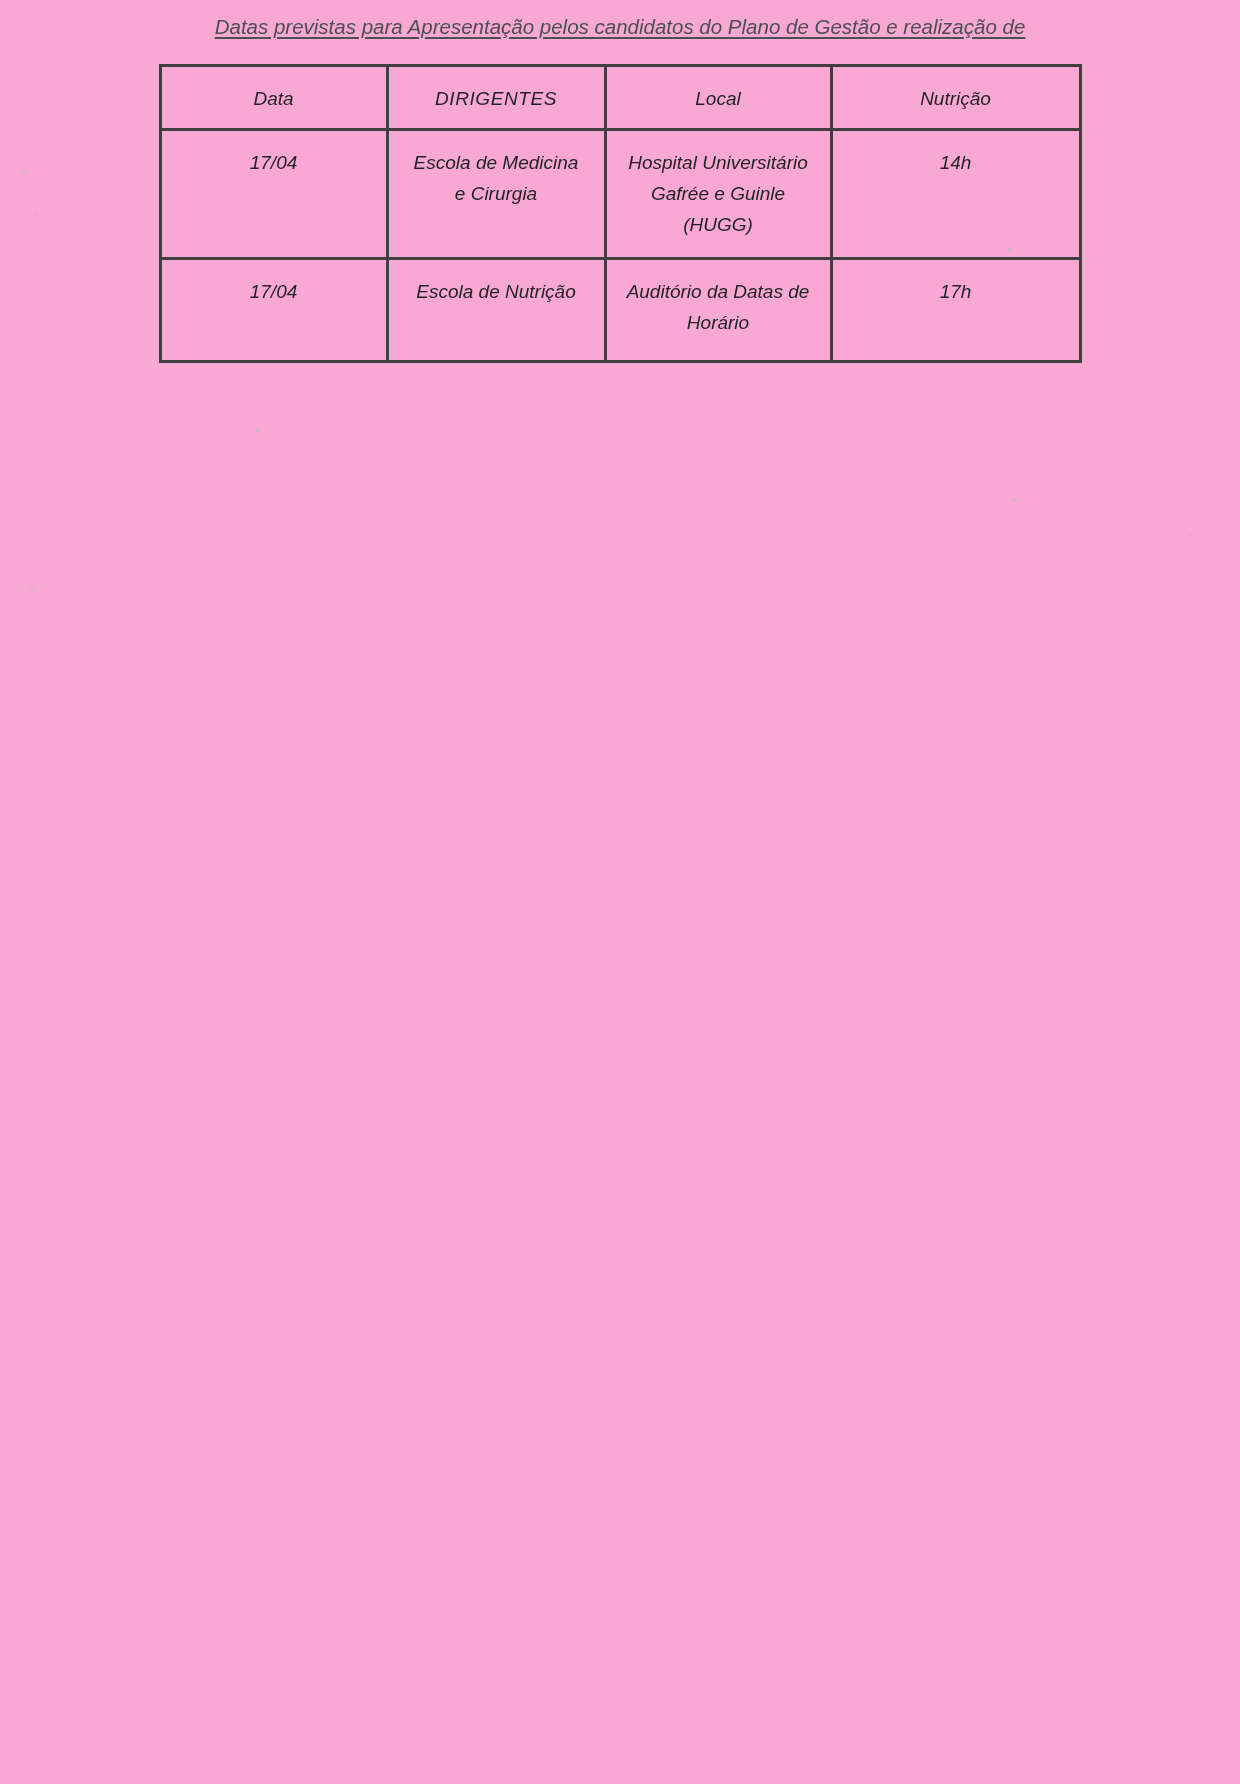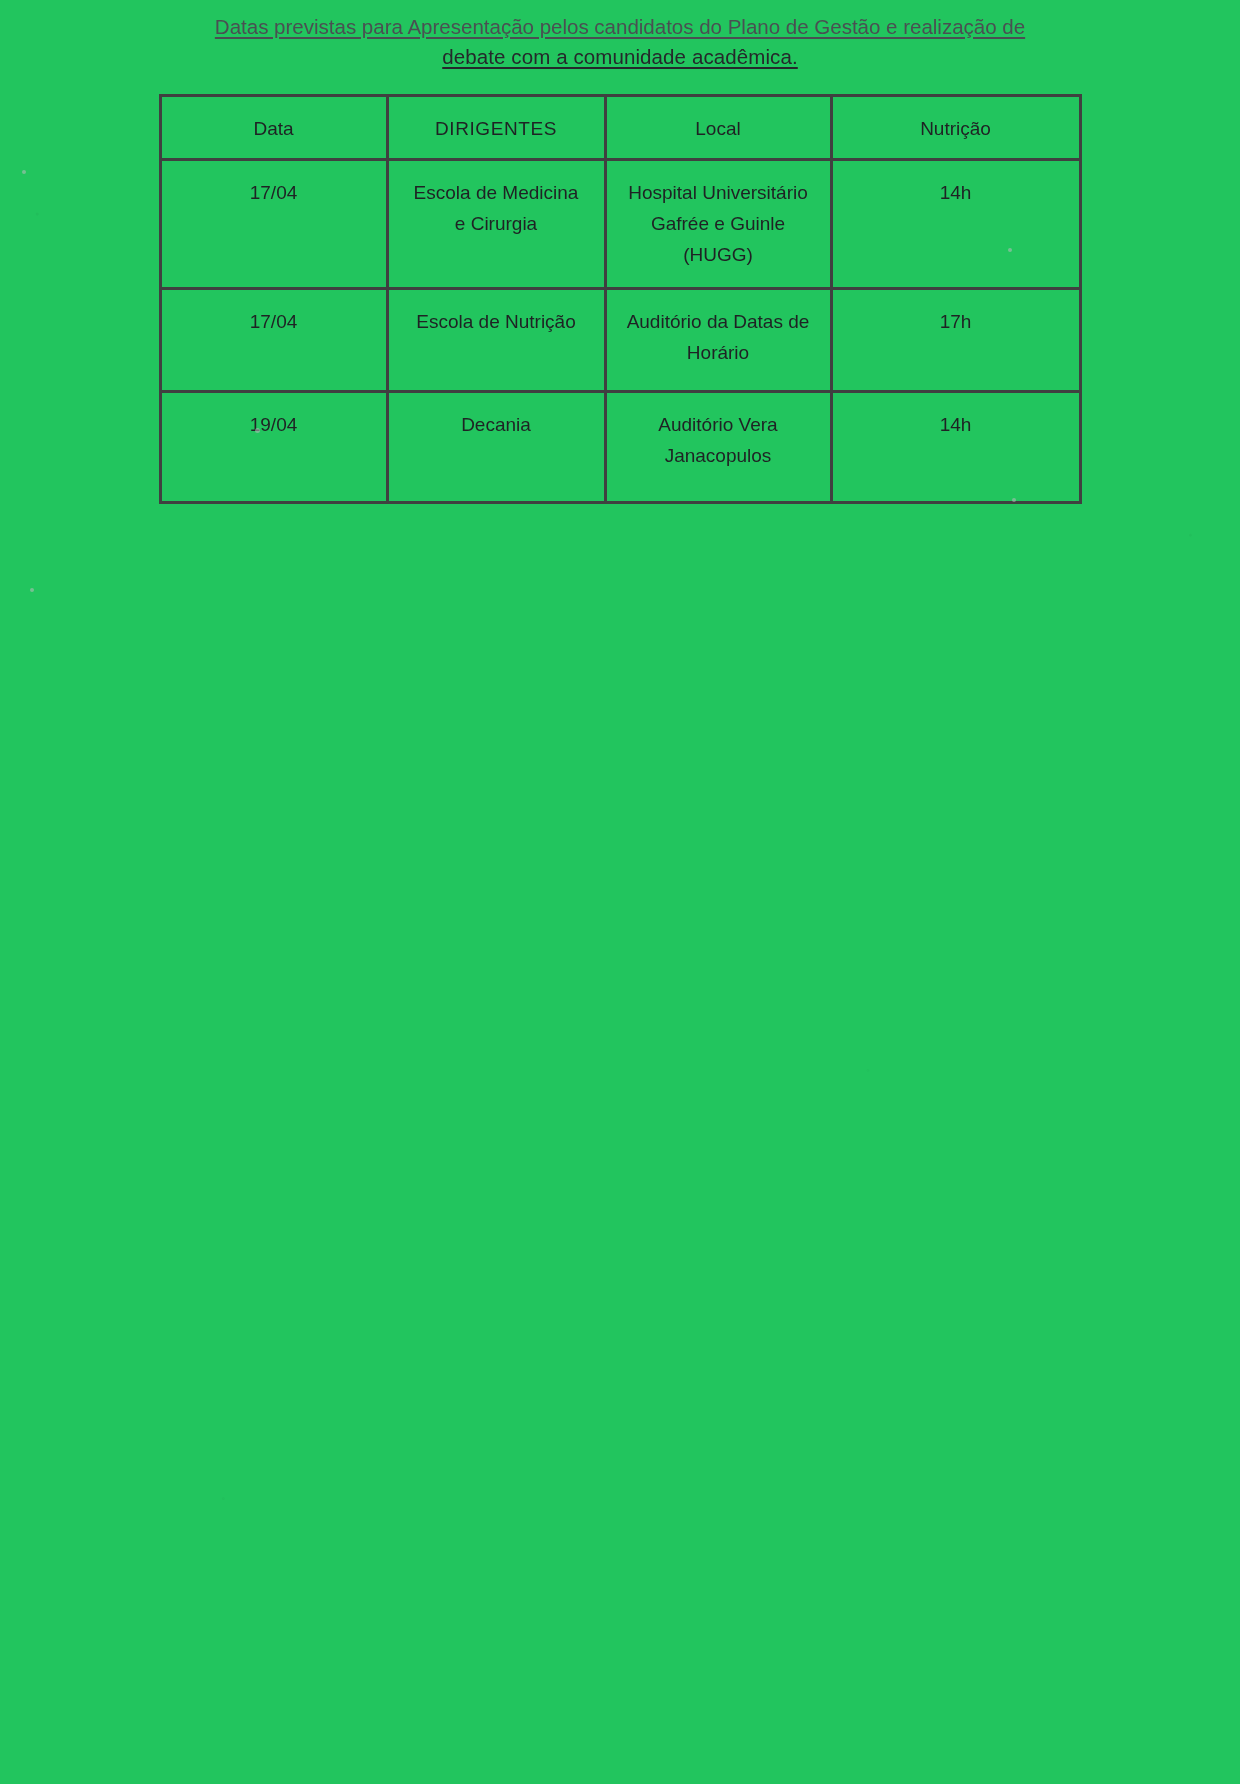--- a/index.html
+++ b/index.html
@@ -12,21 +12,22 @@
     background: #ffffff;
     font-family: "Liberation Sans", sans-serif;
     color: #1b1b1b;
     position: relative;
     overflow: hidden;
   }
   
   .page {
     position: absolute;
     inset: 0;
-    background: #22c55e;
+    background: #f9a8d4;
+    font-style: italic;
   }
   .scan-noise {
     position: absolute;
     inset: 0;
     pointer-events: none;
     background:
       radial-gradient(circle at 3% 12%, rgba(0,0,0,0.035) 0 1px, transparent 2px),
       radial-gradient(circle at 96% 30%, rgba(0,0,0,0.03) 0 1px, transparent 2px),
       radial-gradient(circle at 18% 84%, rgba(0,0,0,0.025) 0 1px, transparent 2px),
       radial-gradient(circle at 70% 60%, rgba(0,0,0,0.02) 0 1px, transparent 2px);
@@ -109,21 +110,20 @@
 </head>
 <body>
 
 <div class="page">
   <div class="scan-noise"></div>
 
   <div class="doc">
 
     <div class="title-block">
       <div class="title-line faded">Datas previstas para Apresentação pelos candidatos do Plano de Gestão e realização de</div>
-      <div class="title-line second">debate com a comunidade acadêmica.</div>
     </div>
 
     <table class="schedule">
       <colgroup>
         <col class="c-data">
         <col class="c-dir">
         <col class="c-local">
         <col class="c-hora">
       </colgroup>
       <thead>
@@ -157,31 +157,20 @@
           </td>
           <td class="dim-ink">
             <span class="cell-line">Auditório da Datas de</span>
             <span class="cell-line">Horário</span>
           </td>
           <td>17h</td>
         </tr>
 
 
 
-        <tr class="row-last">
-          <td>19/04</td>
-          <td>
-            <span class="cell-line">Decania</span>
-          </td>
-          <td>
-            <span class="cell-line">Auditório Vera</span>
-            <span class="cell-line">Janacopulos</span>
-          </td>
-          <td>14h</td>
-        </tr>
 
       </tbody>
     </table>
   </div>
 
   <div class="spk" style="left:22px;top:170px;width:4px;height:4px;"></div>
   <div class="spk" style="left:1008px;top:248px;width:4px;height:4px;"></div>
   <div class="spk" style="left:1012px;top:498px;width:4px;height:4px;"></div>
   <div class="spk" style="left:30px;top:588px;width:4px;height:4px;"></div>
   <div class="spk" style="left:255px;top:428px;width:5px;height:5px;"></div>

